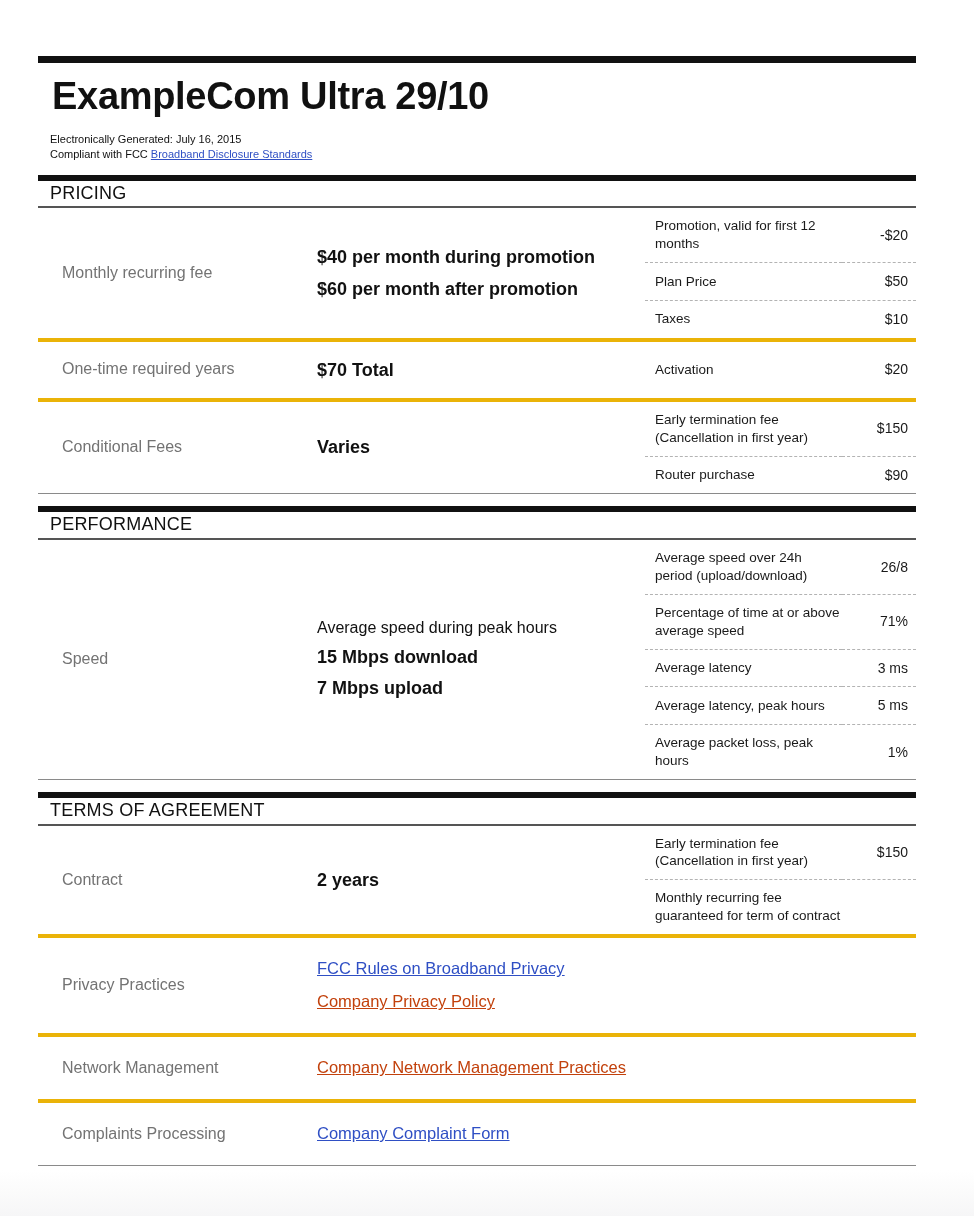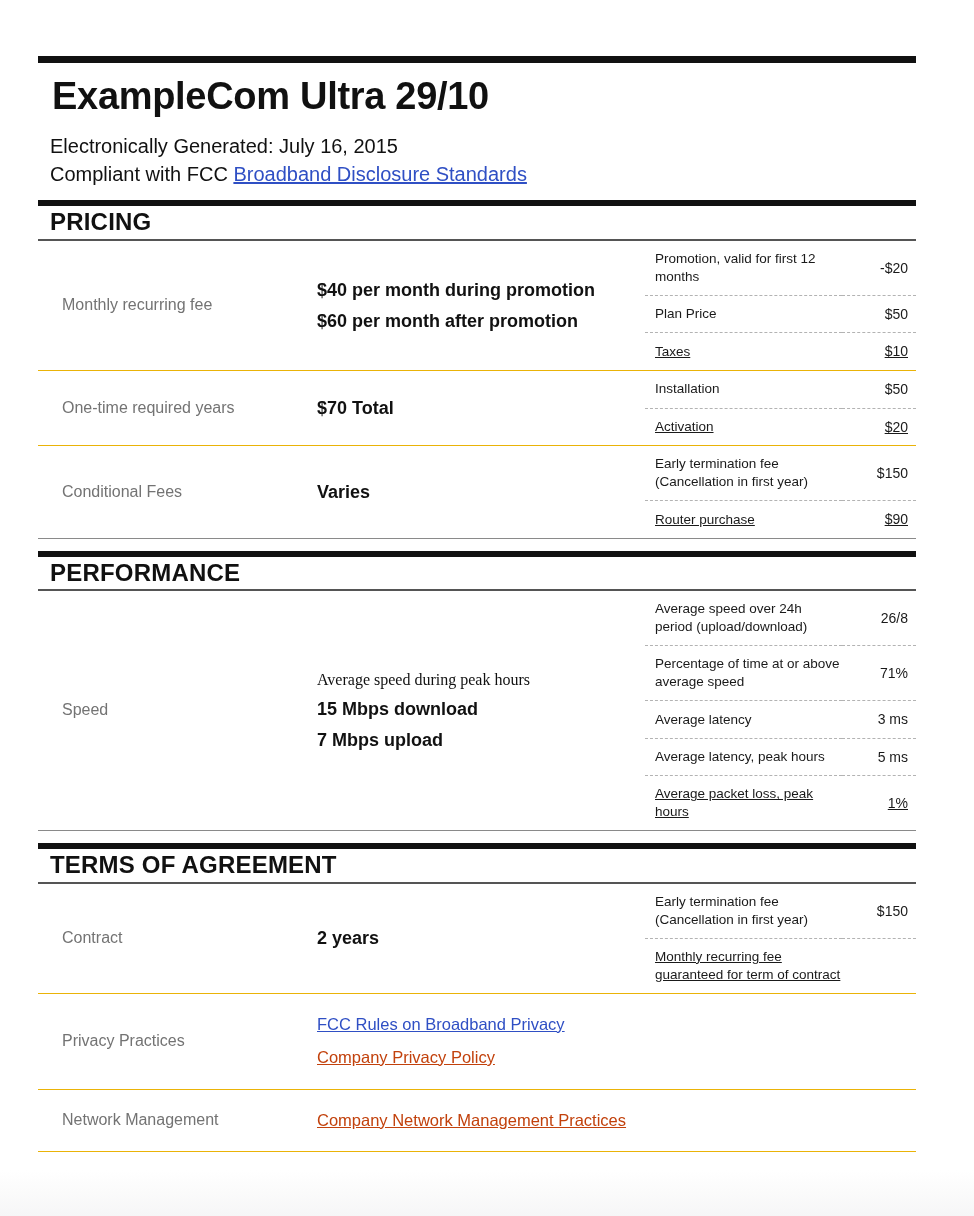--- a/index.html
+++ b/index.html
@@ -40,56 +40,56 @@
   }
   .plan-title {
     font-size: 38px;
     font-weight: bold;
     letter-spacing: -0.3px;
     margin: 12px 0 0 14px;
     line-height: 1.12;
   }
   .meta {
     margin: 14px 0 0 12px;
-    font-size: 20px;
+    font-size: 11px;
     line-height: 1.42;
     color: #111111;
   }
   .meta .row2 { display: block; }
   a.doclink {
     color: #2f4fc4;
     text-decoration: underline;
     text-underline-offset: 1px;
   }
 
   
   .section { margin-top: 12px; }
   .sec-rule-top {
     height: 6px;
     background: #111111;
   }
   .sec-head {
-    font-size: 24px;
-    font-weight: bold;
+    font-size: 18px;
+    font-weight: normal;
     letter-spacing: 0.2px;
     padding: 2px 0 3px 12px;
     line-height: 1.15;
   }
   .sec-rule-bottom {
     height: 2px;
     background: #555555;
   }
 
   table.rows {
     width: 100%;
     border-collapse: collapse;
     table-layout: fixed;
   }
   table.rows tr.datarow > td {
-    border-bottom: 1px solid #eab308;
+    border-bottom: 4px solid #eab308;
     vertical-align: middle;
     padding: 0;
   }
   table.rows tr.datarow:last-child > td {
     border-bottom: 1px solid #8a8a8a;
   }
   td.c-label  { width: 267px; }
   td.c-value  { width: 340px; }
   td.c-detail { width: 271px; }
 
@@ -106,21 +106,20 @@
   .cell-value .big {
     font-size: 18px;
     font-weight: bold;
     display: block;
     margin: 5px 0;
   }
   .cell-value .plain {
     font-size: 16px;
     display: block;
     margin: 4px 0;
-    font-family: Liberation Serif, serif;
   }
   .cell-value .linkline {
     display: block;
     margin: 9px 0;
     font-size: 16.5px;
   }
 
   
   table.details {
     width: 100%;
@@ -130,21 +129,20 @@
   table.details td {
     padding: 9px 0 9px 10px;
     vertical-align: middle;
     border-bottom: 1px dashed #b3b3b3;
     font-size: 13.5px;
     line-height: 1.33;
     color: #1a1a1a;
   }
   table.details tr:last-child td {
     border-bottom: none;
-    text-decoration: underline;
   }
   table.details td.d-val {
     width: 62px;
     padding-left: 4px;
     padding-right: 8px;
     text-align: right;
     white-space: nowrap;
     font-size: 14px;
   }
 
@@ -208,24 +206,20 @@
                 <div class="cell-label">One-time required years</div>
               </td>
               <td class="c-value">
                 <div class="cell-value">
                   <span class="big">$70 Total</span>
                 </div>
               </td>
               <td class="c-detail">
                 <table class="details">
                   <tbody>
-                    <tr>
-                      <td class="d-name">Installation</td>
-                      <td class="d-val">$50</td>
-                    </tr>
                     <tr>
                       <td class="d-name">Activation</td>
                       <td class="d-val">$20</td>
                     </tr>
                   </tbody>
                 </table>
               </td>
             </tr>
             <tr class="datarow">
               <td class="c-label">

